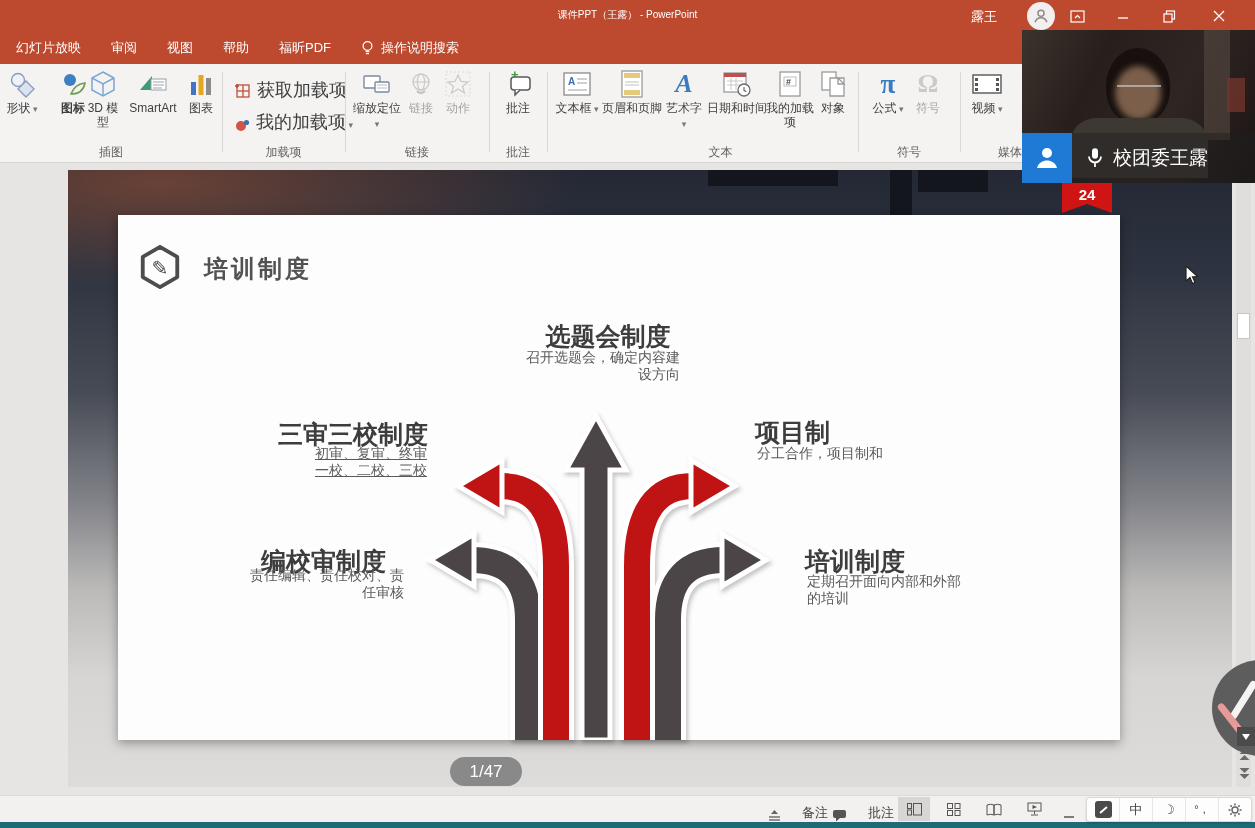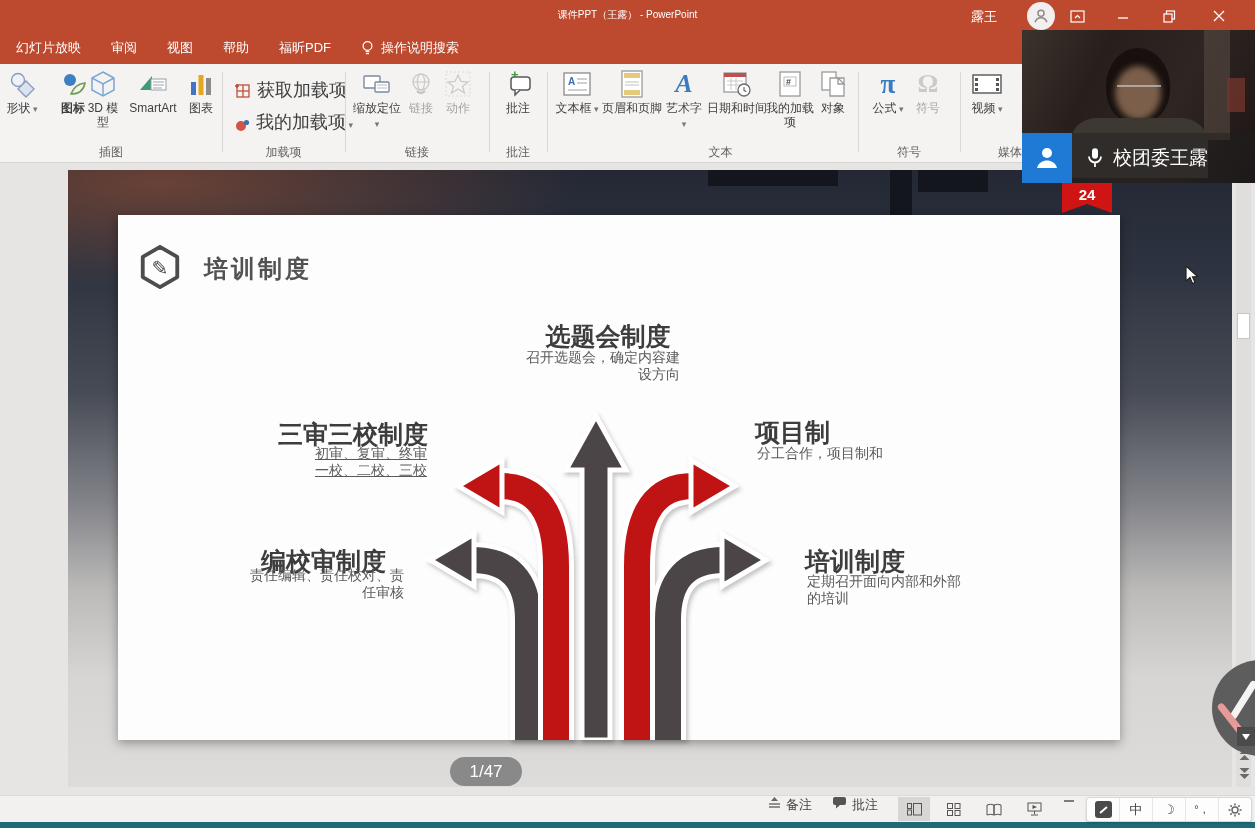--- a/index.html
+++ b/index.html
@@ -73,21 +73,21 @@
     clip-path:polygon(0 0,100% 0,100% 100%,50% 70%,0 100%); }
 
   
   .floatcircle { position:absolute; left:1212px; top:660px; width:96px; height:96px; border-radius:50%; background:#5d5d5e; z-index:30; }
   .fc-pen1 { position:absolute; left:28px; top:18px; width:7px; height:44px; background:#f4f4f4; border-radius:4px; transform:rotate(32deg); }
   .fc-pen2 { position:absolute; left:16px; top:40px; width:7px; height:40px; background:#e89a9a; border-radius:4px; transform:rotate(-38deg); }
   .fc-caret { position:absolute; left:1237px; top:727px; width:18px; height:19px; background:#4b4b4c; z-index:31; display:flex; align-items:center; justify-content:center; }
 
   
   .statusbar { position:absolute; left:0; top:795px; width:1255px; height:27px; background:#f2f1f0; border-top:1px solid #dcdad8; }
-  .sb-item { position:absolute; top:0; height:26px; display:flex; align-items:flex-start; gap:5px; font-size:13px; color:#444; padding:0 6px; }
+  .sb-item { position:absolute; top:0; height:26px; display:flex; align-items:flex-end; gap:21px; font-size:13px; color:#444; padding:0 6px; }
   .viewbtn { position:absolute; top:1px; width:32px; height:24px; display:flex; align-items:center; justify-content:center; }
   .viewbtn.sel { background:#d8d6d4; }
 
   .imebar { position:absolute; left:1086px; top:797px; width:166px; height:25px; background:#fdfdfd; border:1px solid #d8d8d8; border-radius:3px;
     display:flex; align-items:center; z-index:60; box-shadow:0 1px 2px rgba(0,0,0,.15); }
   .imebtn { flex:1; height:100%; display:flex; align-items:center; justify-content:center; border-right:1px solid #e7e7e7; font-size:13px; color:#444; }
   .imebtn:last-child { border-right:none; }
   .imelogo { width:17px; height:17px; border-radius:3px; background:#4a4a4a; position:relative; }
   .imelogo::after { content:""; position:absolute; left:4px; top:8px; width:9px; height:2px; background:#fff; transform:rotate(-40deg); }
 

